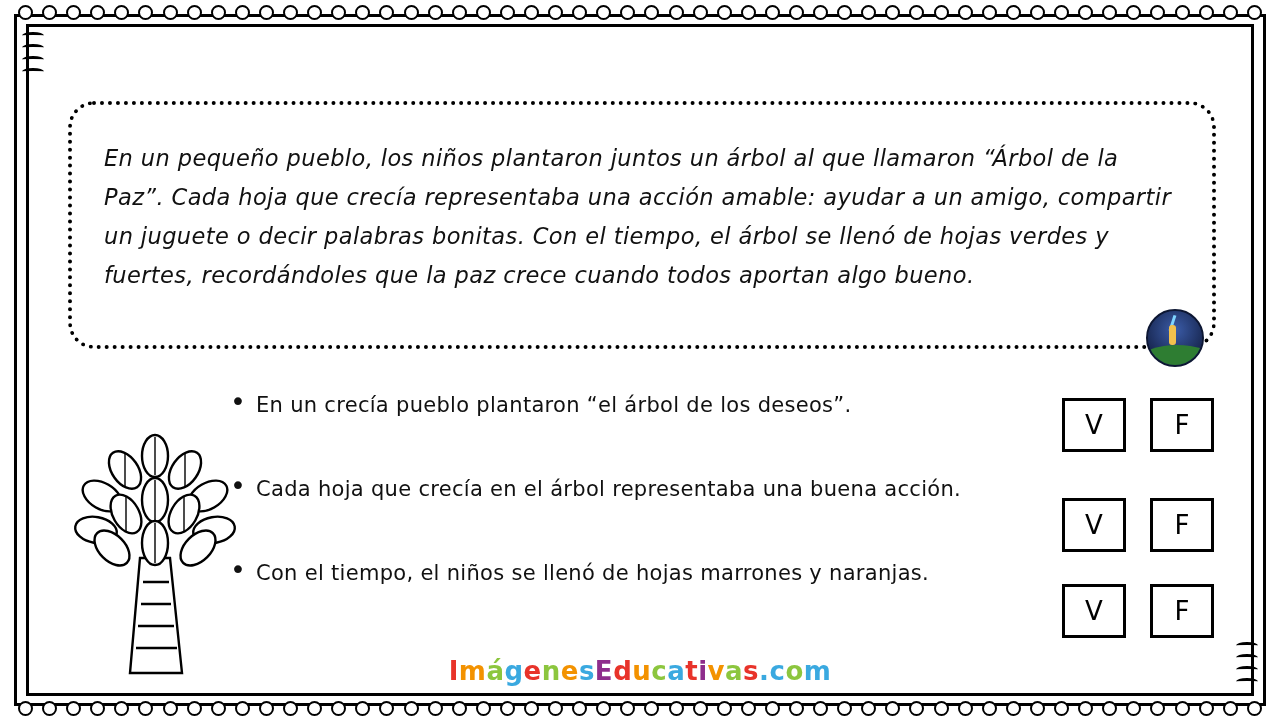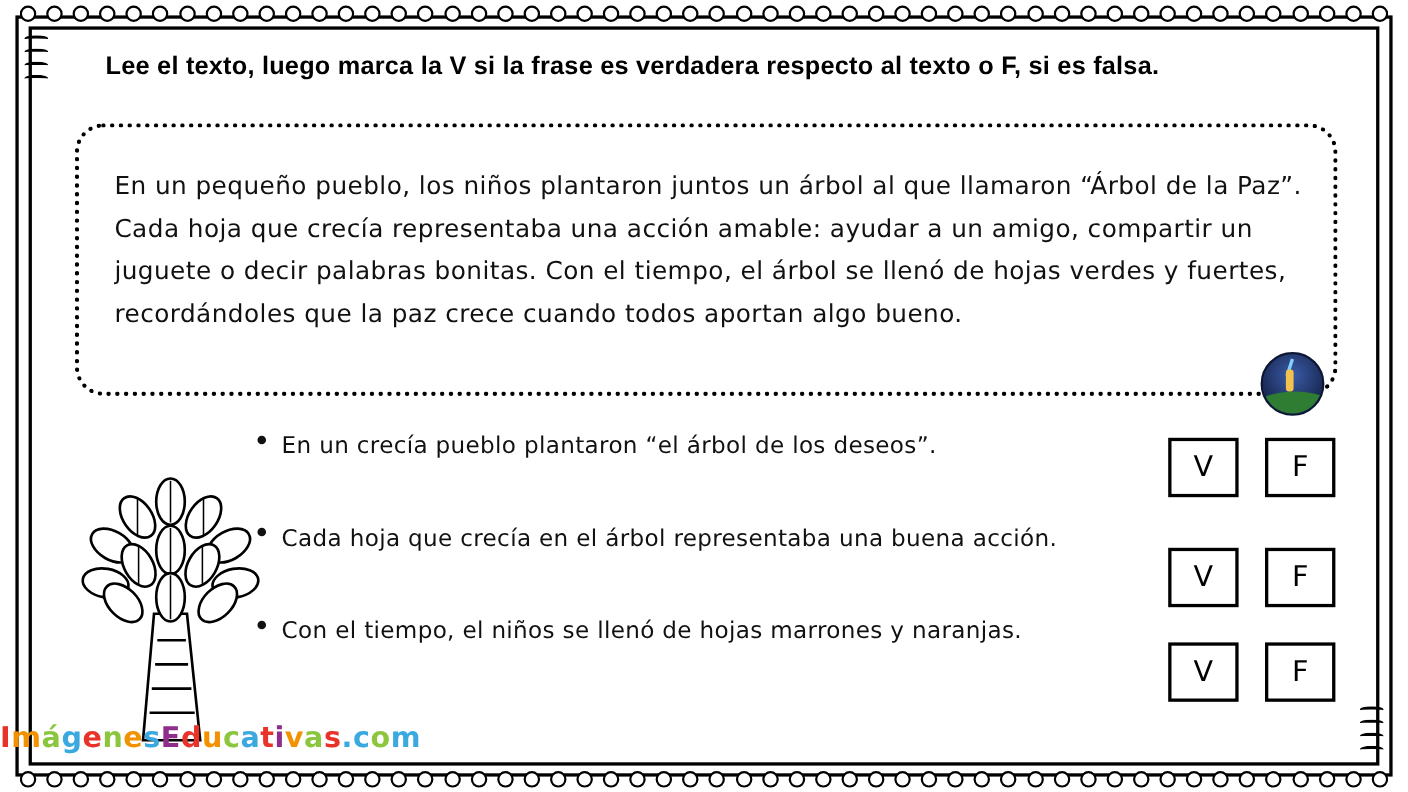--- a/index.html
+++ b/index.html
@@ -90,27 +90,28 @@
     font-size: 23px;
     font-weight: bold;
     letter-spacing: .2px;
     color: #000;
   }
 
   
   .text-box {
     position: absolute;
     left: 68px;
-    top: 112px;
+    top: 101px;
     width: 1148px;
     height: 248px;
     border: 4px dotted #000;
     border-radius: 26px;
     box-sizing: border-box;
     padding: 34px 28px 0 32px;
+    font-style: italic;
   }
   .story {
     font-family: "DejaVu Sans", sans-serif;
     font-size: 22.5px;
     line-height: 39px;
     letter-spacing: .4px;
     color: #111;
   }
 
   
@@ -184,20 +185,21 @@
     width: 170px;
     height: 270px;
   }
 
   
   .footer-logo {
     position: absolute;
     left: 0;
     top: 656px;
     width: 1280px;
+    text-align: center;
     font-family: "DejaVu Sans", sans-serif;
     font-size: 26px;
     font-weight: bold;
     letter-spacing: .5px;
   }
   .footer-logo span { display: inline; }
 </style>
 </head>
 <body>
 
@@ -321,21 +323,20 @@
       <span></span>
       <span></span>
   </div>
   <div class="coil right-bottom">
     <span></span>
       <span></span>
       <span></span>
       <span></span>
   </div>
 
-  <div class="instruction">Lee el texto, luego marca la V si la frase es verdadera respecto al texto o F, si es falsa.</div>
 
   <div class="text-box">
     <div class="story">En un pequeño pueblo, los niños plantaron juntos un árbol al que llamaron “Árbol de la Paz”. Cada hoja que crecía representaba una acción amable: ayudar a un amigo, compartir un juguete o decir palabras bonitas. Con el tiempo, el árbol se llenó de hojas verdes y fuertes, recordándoles que la paz crece cuando todos aportan algo bueno.</div>
     <div class="stamp">
       <div class="sky"></div>
       <div class="hill"></div>
       <div class="beam"></div>
       <div class="figure"></div>
     </div>
   </div>

